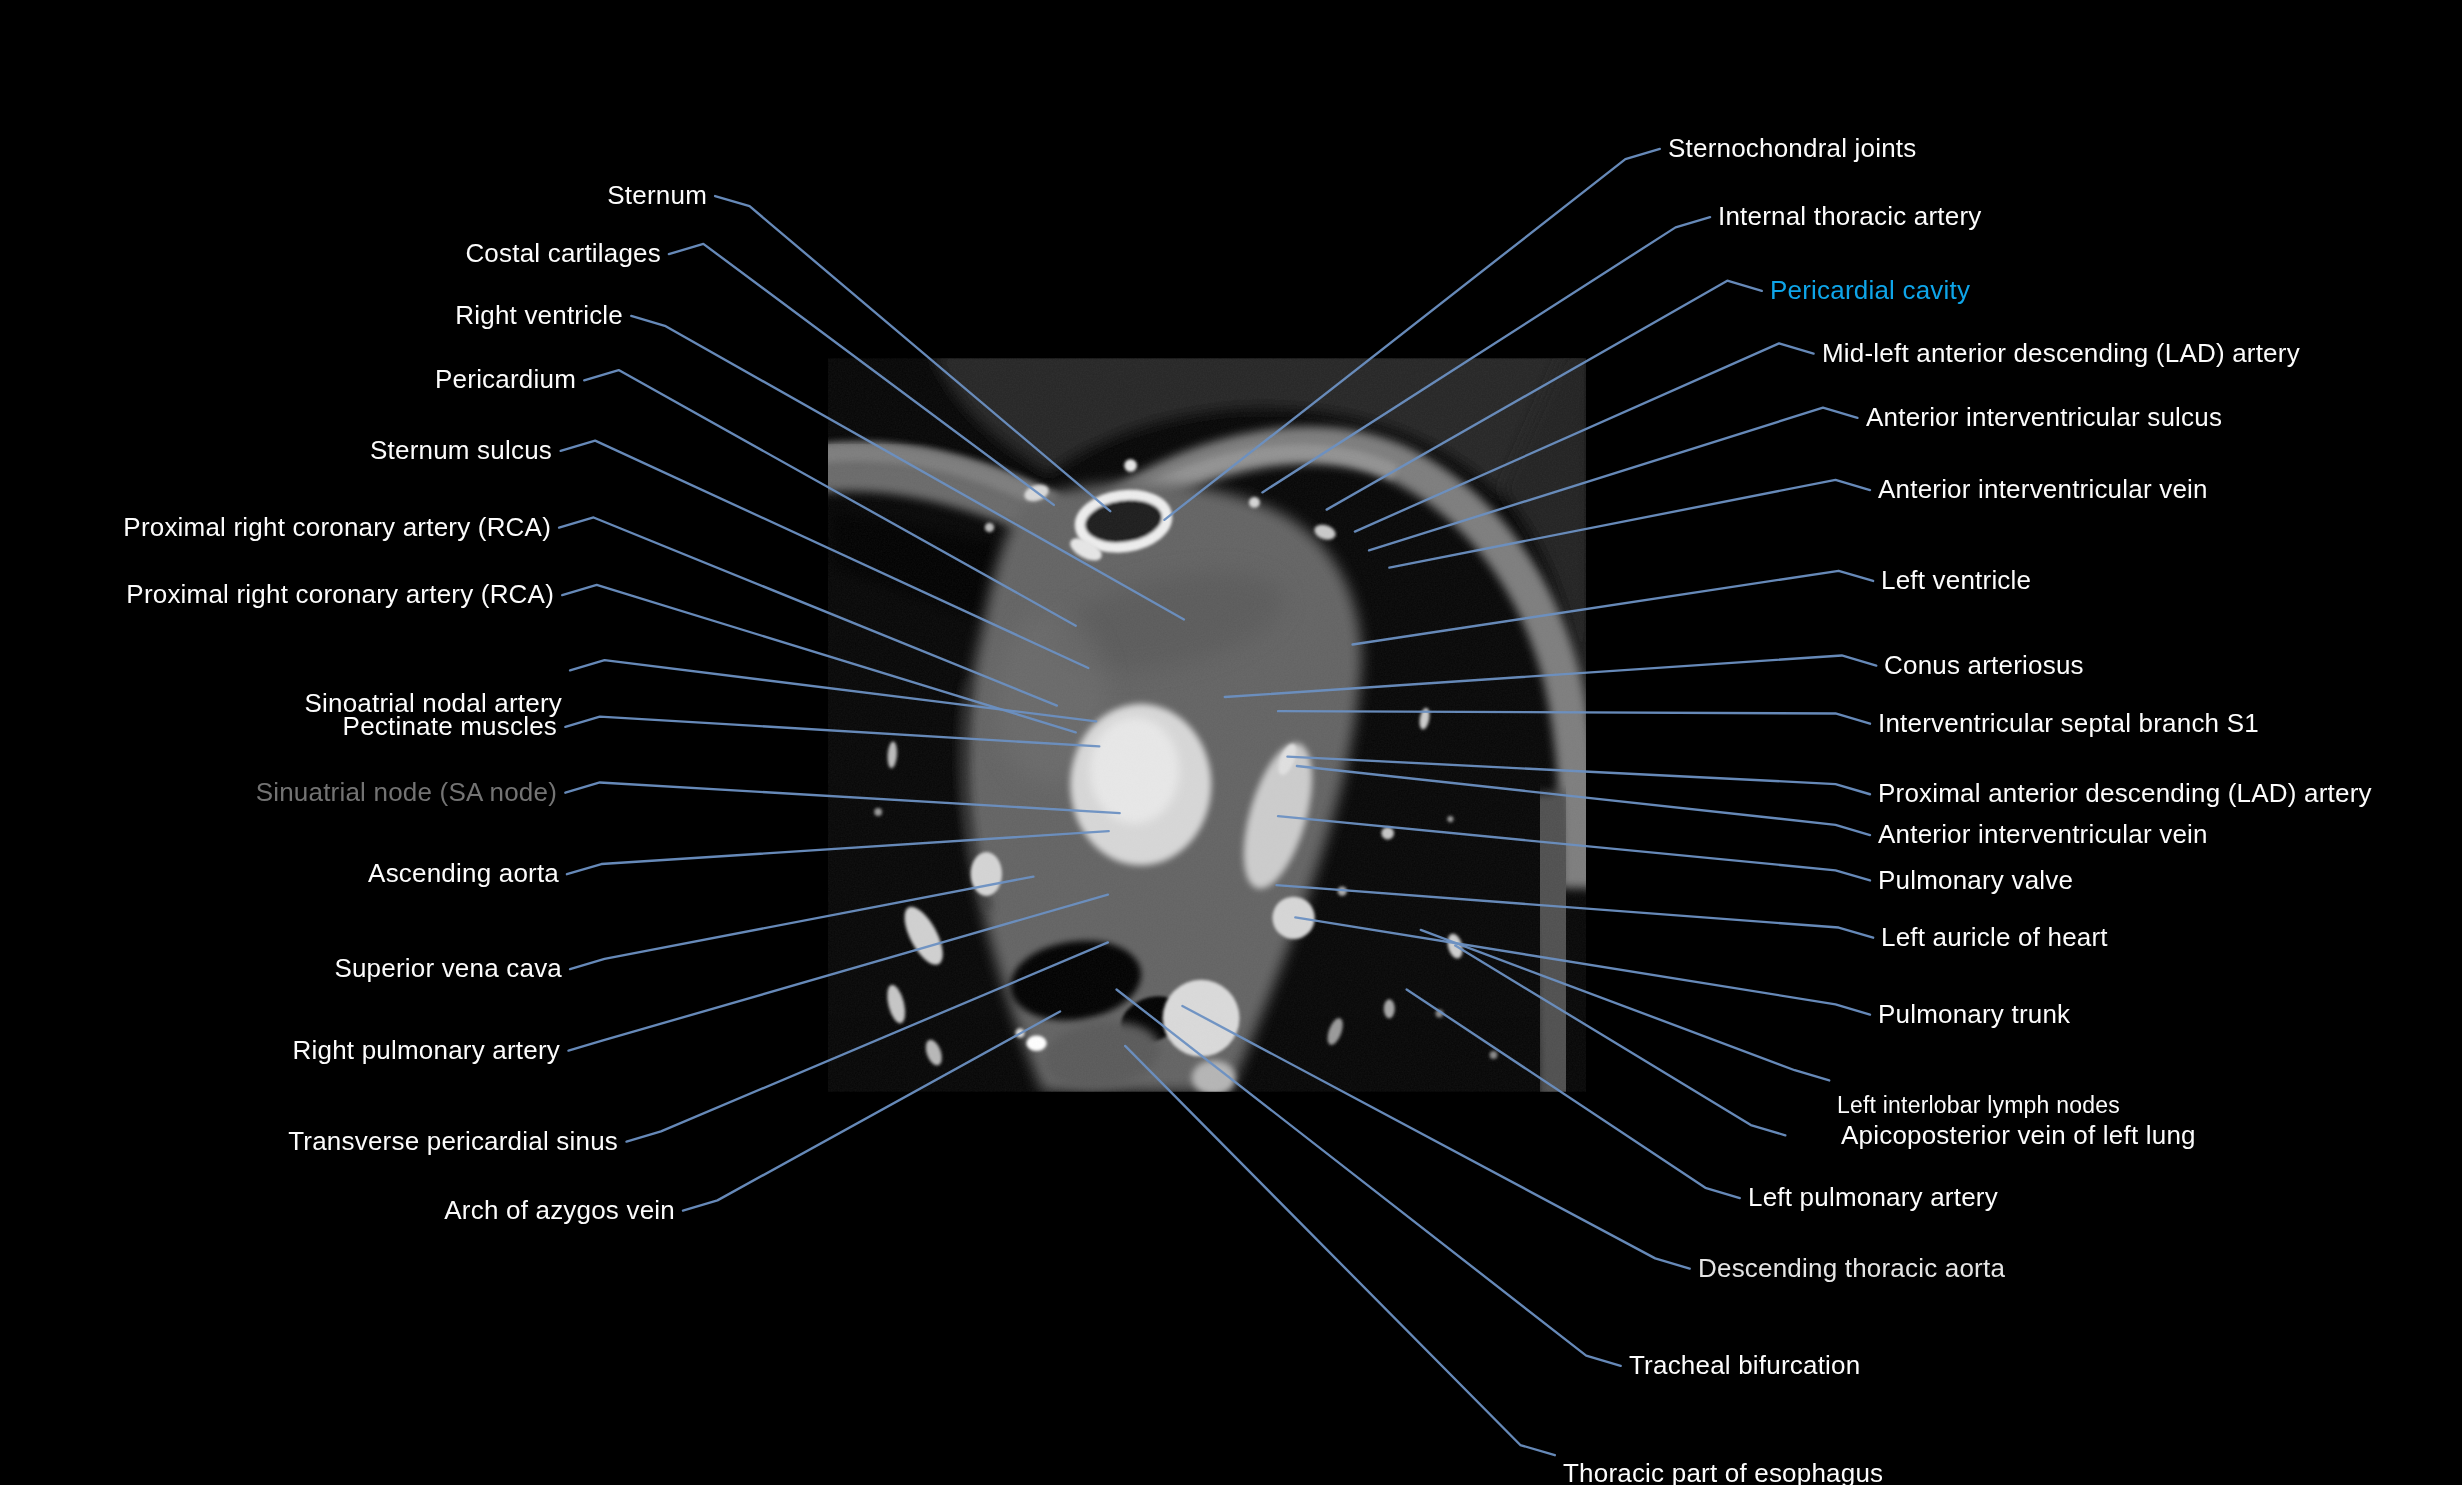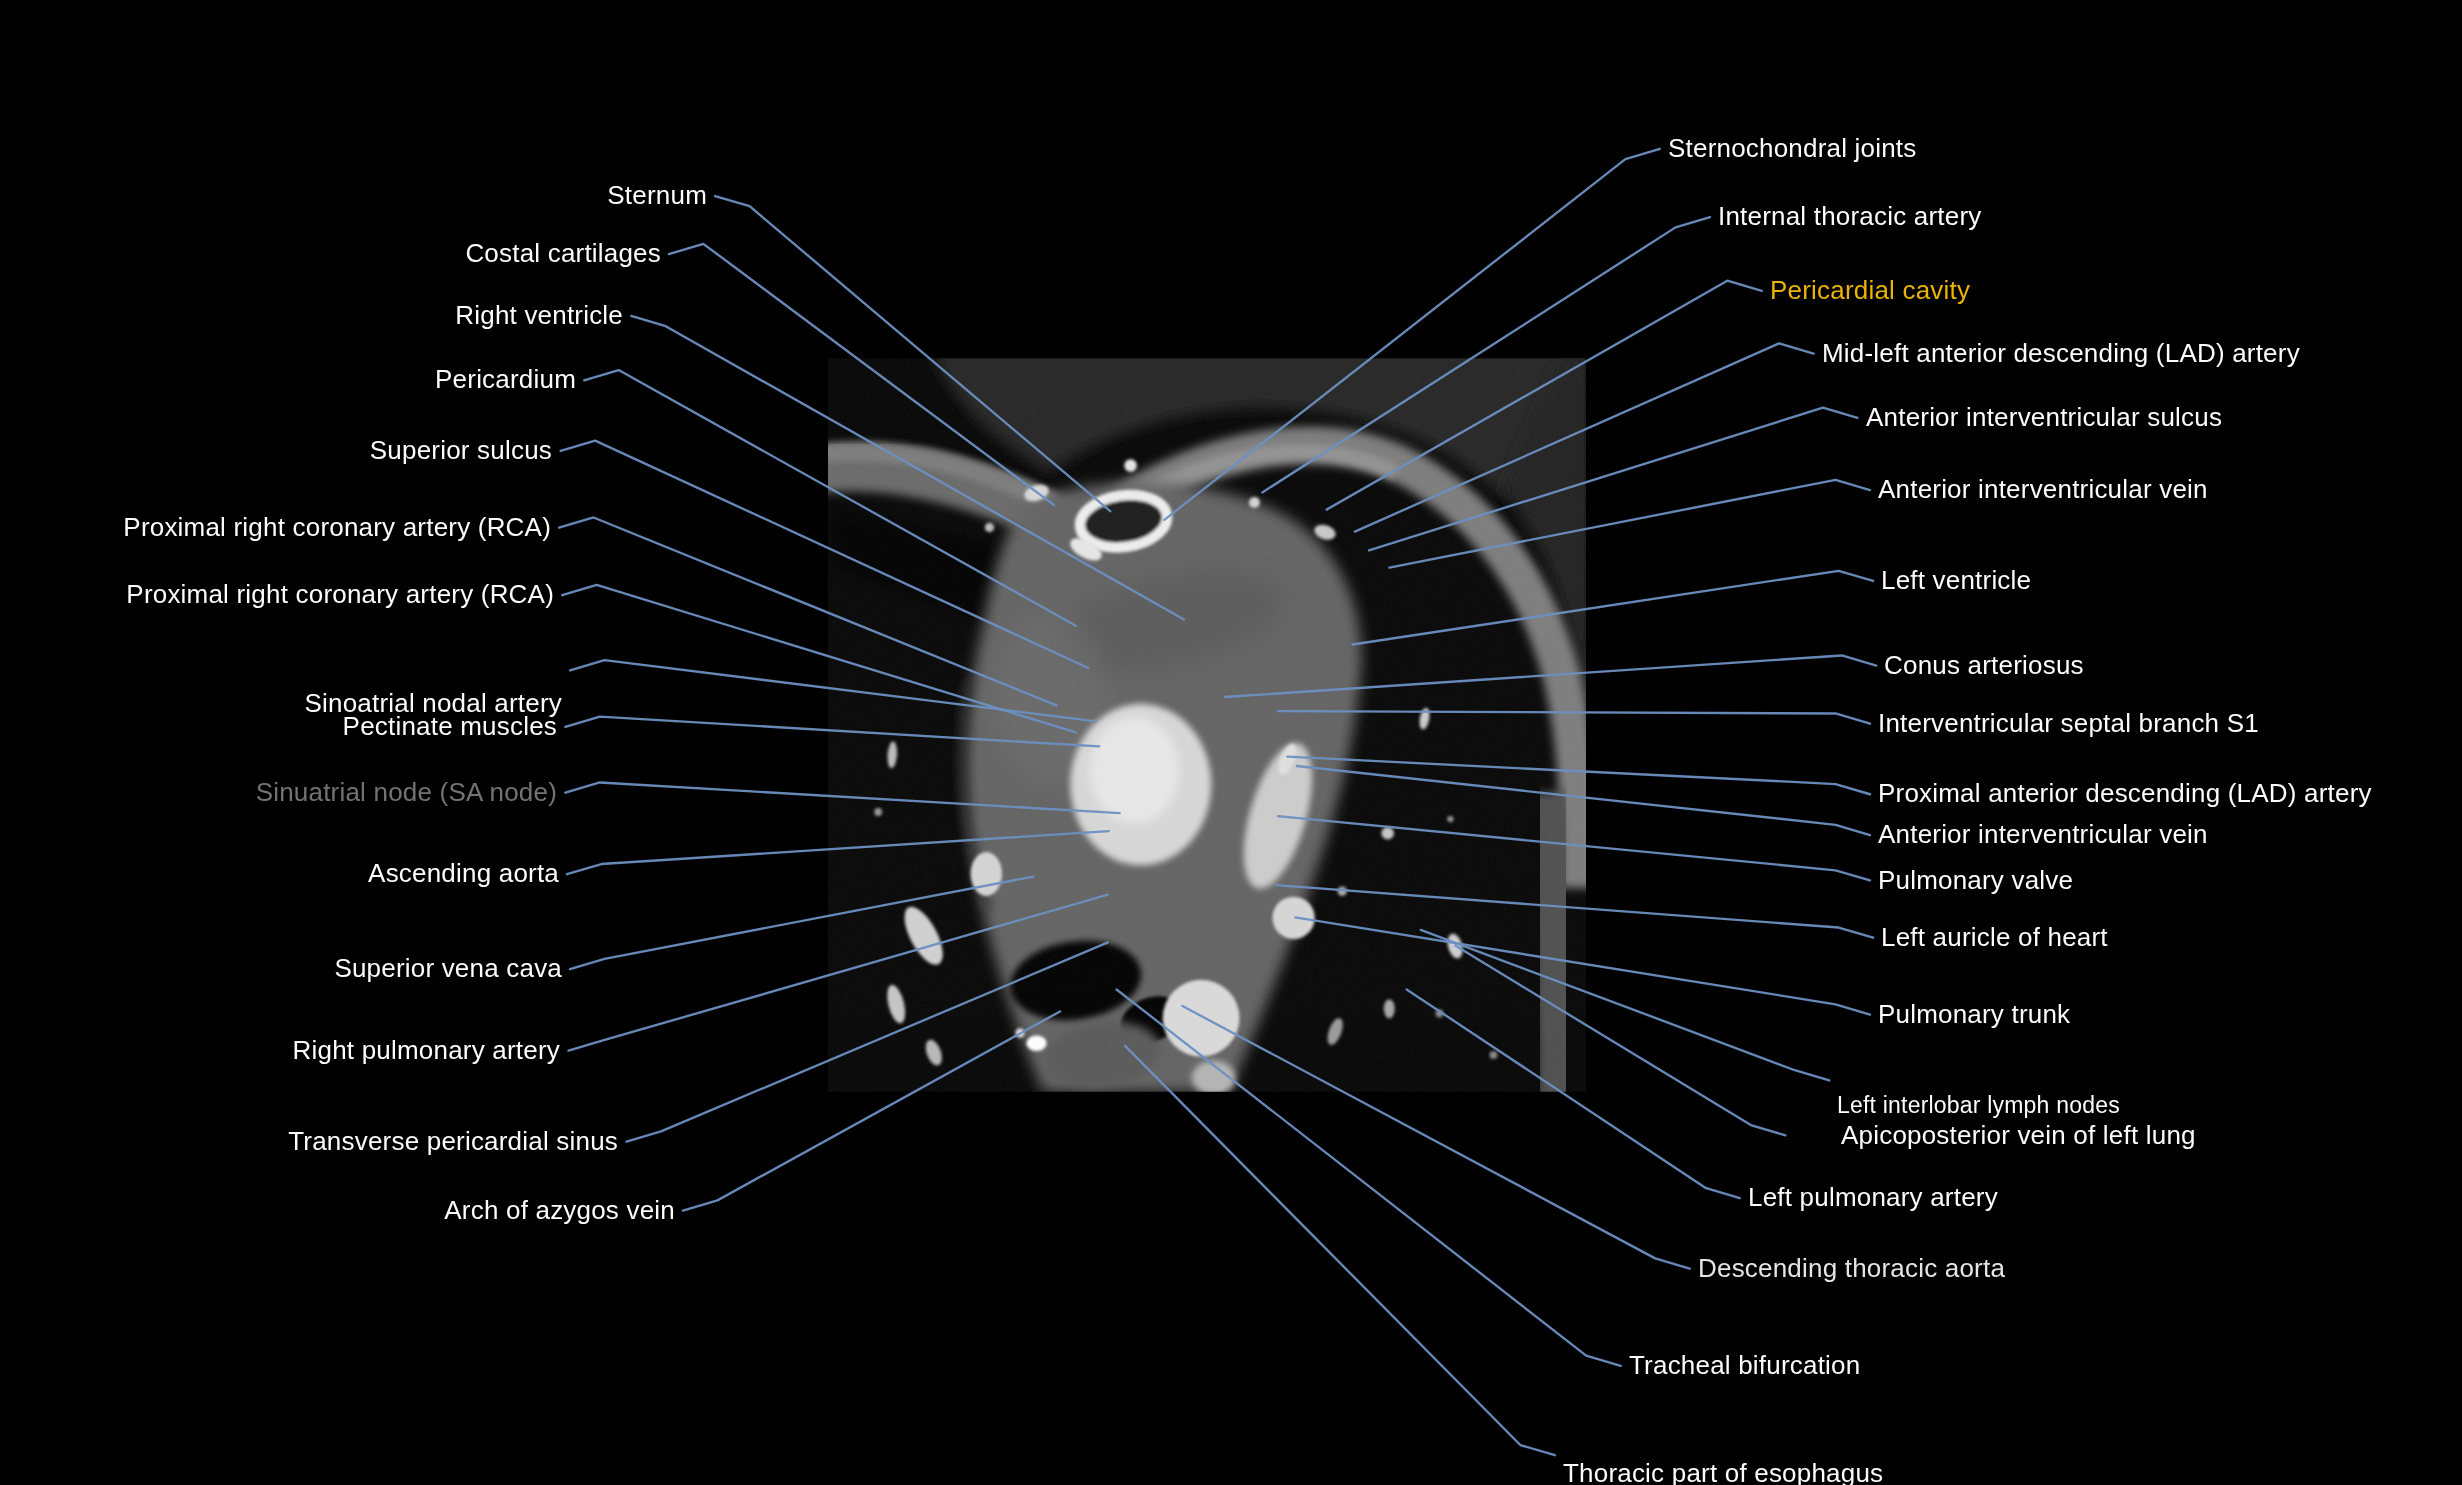--- a/index.html
+++ b/index.html
@@ -154,36 +154,36 @@
       <polyline points="2155,1618 2111,1605 1508,1283" fill="none" stroke="#6b90c2" stroke-width="3" stroke-linejoin="round" stroke-linecap="round" opacity="0.95"></polyline>
       <polyline points="2067,1742 2023,1729 1424,1262" fill="none" stroke="#6b90c2" stroke-width="3" stroke-linejoin="round" stroke-linecap="round" opacity="0.95"></polyline>
       <polyline points="1983,1856 1939,1843 1435,1334" fill="none" stroke="#6b90c2" stroke-width="3" stroke-linejoin="round" stroke-linecap="round" opacity="0.95"></polyline>
     </svg>
 
   <div id="labels-left">
       <div class="anat-label left" style="top: 196px; right: 1755px; font-size: 26px; color: rgb(252, 252, 252);">Sternum</div>
       <div class="anat-label left" style="top: 254px; right: 1801px; font-size: 26px; color: rgb(252, 252, 252);">Costal cartilages</div>
       <div class="anat-label left" style="top: 316px; right: 1839px; font-size: 26px; color: rgb(252, 252, 252);">Right ventricle</div>
       <div class="anat-label left" style="top: 380px; right: 1886px; font-size: 26px; color: rgb(252, 252, 252);">Pericardium</div>
-      <div class="anat-label left" style="top: 451px; right: 1910px; font-size: 26px; color: rgb(252, 252, 252);">Superior sulcus</div>
+      <div class="anat-label left" style="top: 451px; right: 1910px; font-size: 26px; color: rgb(252, 252, 252);">Sternum sulcus</div>
       <div class="anat-label left" style="top: 528px; right: 1911px; font-size: 26px; color: rgb(252, 252, 252);">Proximal right coronary artery (RCA)</div>
       <div class="anat-label left" style="top: 595px; right: 1908px; font-size: 26px; color: rgb(252, 252, 252);">Proximal right coronary artery (RCA)</div>
       <div class="anat-label left" style="top: 704px; right: 1900px; font-size: 26px; color: rgb(252, 252, 252);">Sinoatrial nodal artery</div>
       <div class="anat-label left" style="top: 727px; right: 1905px; font-size: 26px; color: rgb(252, 252, 252);">Pectinate muscles</div>
       <div class="anat-label left" style="top: 793px; right: 1905px; font-size: 26px; color: #737373;">Sinuatrial node (SA node)</div>
       <div class="anat-label left" style="top: 874px; right: 1903px; font-size: 26px; color: rgb(252, 252, 252);">Ascending aorta</div>
       <div class="anat-label left" style="top: 969px; right: 1900px; font-size: 26px; color: rgb(252, 252, 252);">Superior vena cava</div>
       <div class="anat-label left" style="top: 1051px; right: 1902px; font-size: 26px; color: rgb(252, 252, 252);">Right pulmonary artery</div>
       <div class="anat-label left" style="top: 1142px; right: 1844px; font-size: 26px; color: rgb(252, 252, 252);">Transverse pericardial sinus</div>
       <div class="anat-label left" style="top: 1211px; right: 1787px; font-size: 26px; color: rgb(252, 252, 252);">Arch of azygos vein</div>
     </div>
   <div id="labels-right">
       <div class="anat-label right" style="top: 149px; left: 1668px; font-size: 26px; color: rgb(252, 252, 252);">Sternochondral joints</div>
       <div class="anat-label right" style="top: 217px; left: 1718px; font-size: 26px; color: rgb(252, 252, 252);">Internal thoracic artery</div>
-      <div class="anat-label right" style="top: 291px; left: 1770px; font-size: 26px; color: #eab308;">Pericardial cavity</div>
+      <div class="anat-label right" style="top: 291px; left: 1770px; font-size: 26px; color: #0ea5e9;">Pericardial cavity</div>
       <div class="anat-label right" style="top: 354px; left: 1822px; font-size: 26px; color: rgb(252, 252, 252);">Mid-left anterior descending (LAD) artery</div>
       <div class="anat-label right" style="top: 418px; left: 1866px; font-size: 26px; color: rgb(252, 252, 252);">Anterior interventricular sulcus</div>
       <div class="anat-label right" style="top: 490px; left: 1878px; font-size: 26px; color: rgb(252, 252, 252);">Anterior interventricular vein</div>
       <div class="anat-label right" style="top: 581px; left: 1881px; font-size: 26px; color: rgb(252, 252, 252);">Left ventricle</div>
       <div class="anat-label right" style="top: 666px; left: 1884px; font-size: 26px; color: rgb(252, 252, 252);">Conus arteriosus</div>
       <div class="anat-label right" style="top: 724px; left: 1878px; font-size: 26px; color: rgb(252, 252, 252);">Interventricular septal branch S1</div>
       <div class="anat-label right" style="top: 794px; left: 1878px; font-size: 26px; color: rgb(252, 252, 252);">Proximal anterior descending (LAD) artery</div>
       <div class="anat-label right" style="top: 835px; left: 1878px; font-size: 26px; color: rgb(252, 252, 252);">Anterior interventricular vein</div>
       <div class="anat-label right" style="top: 881px; left: 1878px; font-size: 26px; color: rgb(252, 252, 252);">Pulmonary valve</div>
       <div class="anat-label right" style="top: 938px; left: 1881px; font-size: 26px; color: rgb(252, 252, 252);">Left auricle of heart</div>

